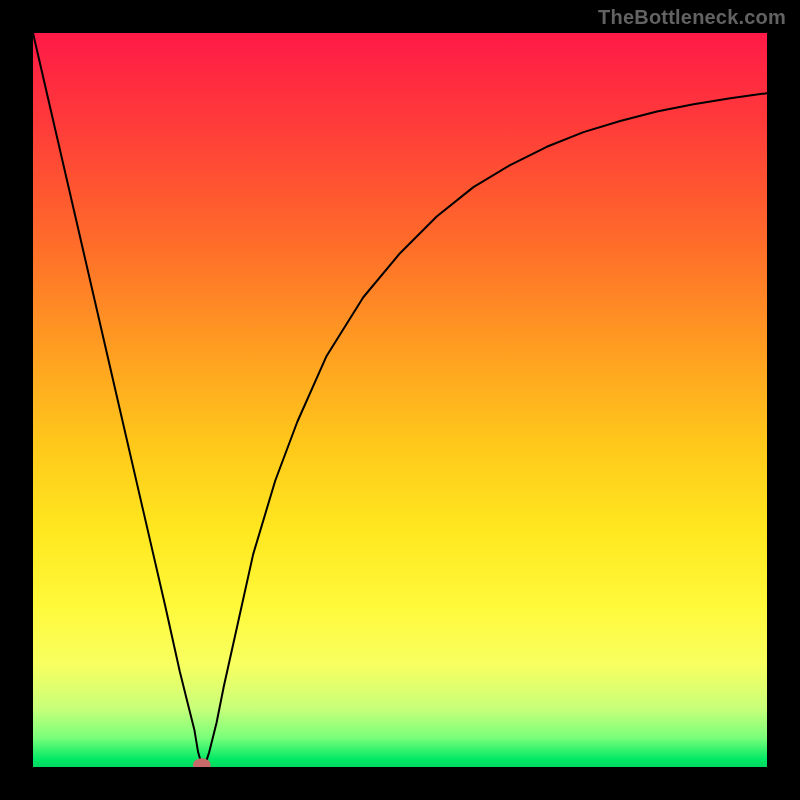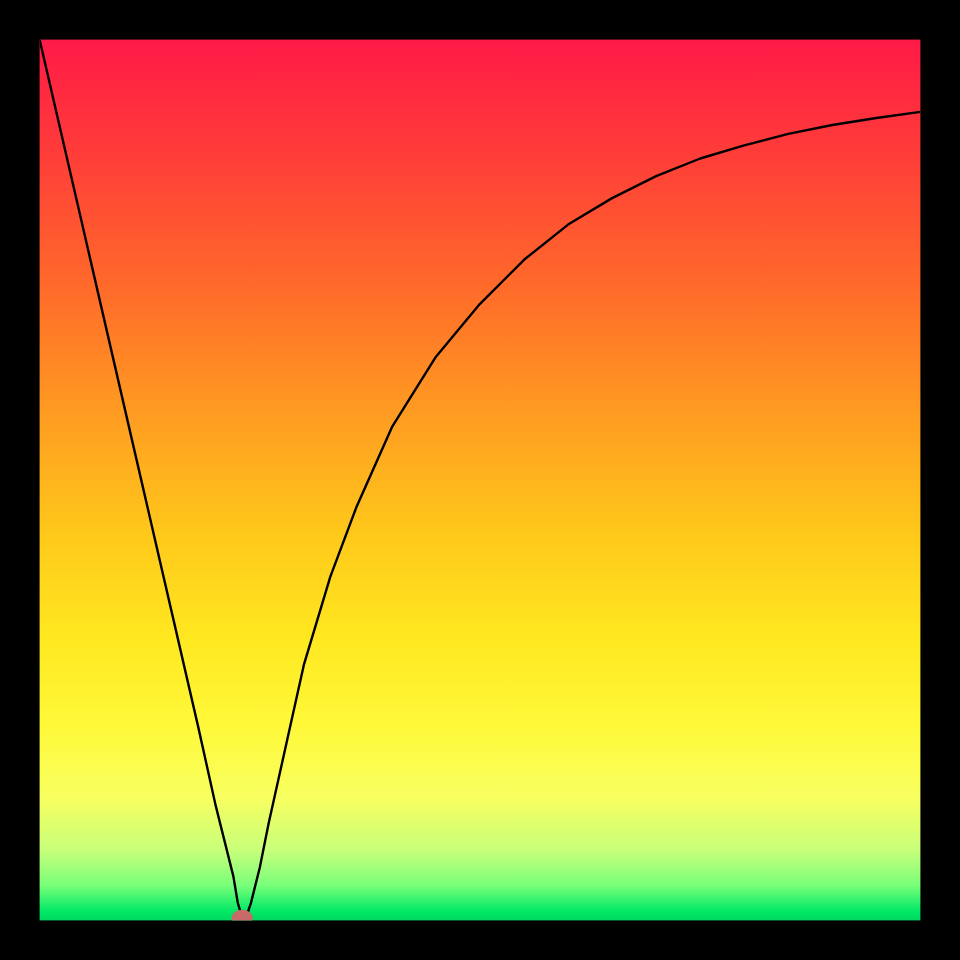--- a/index.html
+++ b/index.html
@@ -58,13 +58,14 @@
 </head>
 <body>
 
 <div class="frame">
   <div class="plot-area">
     <svg class="curve" viewBox="0 0 734 734" preserveAspectRatio="none">
       <path id="curve-path" fill="none" stroke="#000" stroke-width="2" stroke-linejoin="round" stroke-linecap="round" d="M0.00 0.00 L22.02 95.42 L44.04 190.84 L66.06 286.26 L88.08 381.68 L110.10 477.10 L132.12 572.52 L146.80 638.58 L154.14 667.94 L161.48 697.30 L165.15 719.32 L168.82 731.80 L172.49 730.33 L176.16 719.32 L183.50 689.96 L190.84 653.26 L205.52 587.20 L220.20 521.14 L242.22 447.74 L264.24 389.02 L293.60 322.96 L330.30 264.24 L367.00 220.20 L403.70 183.50 L440.40 154.14 L477.10 132.12 L513.80 113.77 L550.50 99.09 L587.20 88.08 L623.90 78.54 L660.60 71.20 L697.30 65.33 L734.00 60.19"></path>
       <ellipse id="marker" fill="#c86a6a" cx="168.82" cy="731.80" rx="8.81" ry="6.61"></ellipse>
     </svg>
   </div>
+  <div class="attribution">TheBottleneck.com</div>
 </div>
 
 </body></html>

